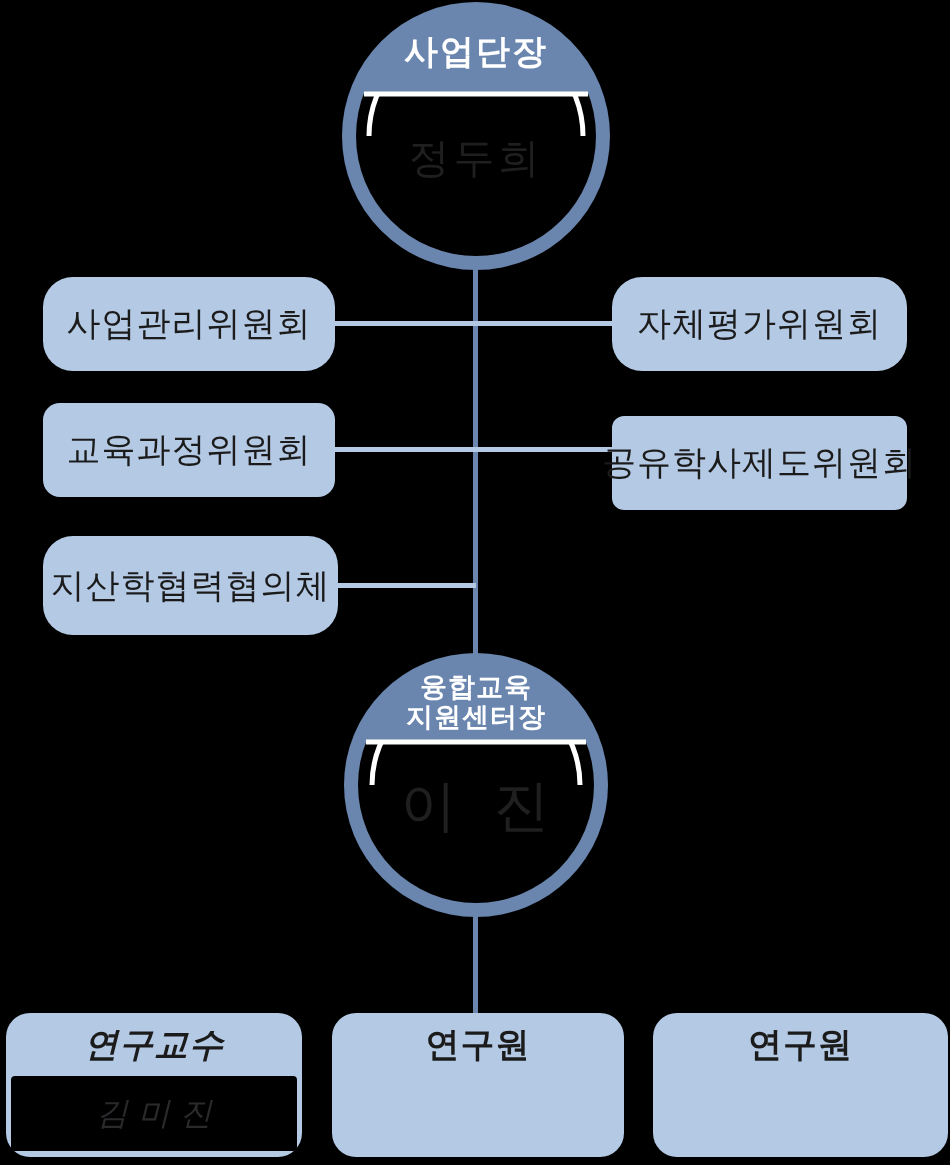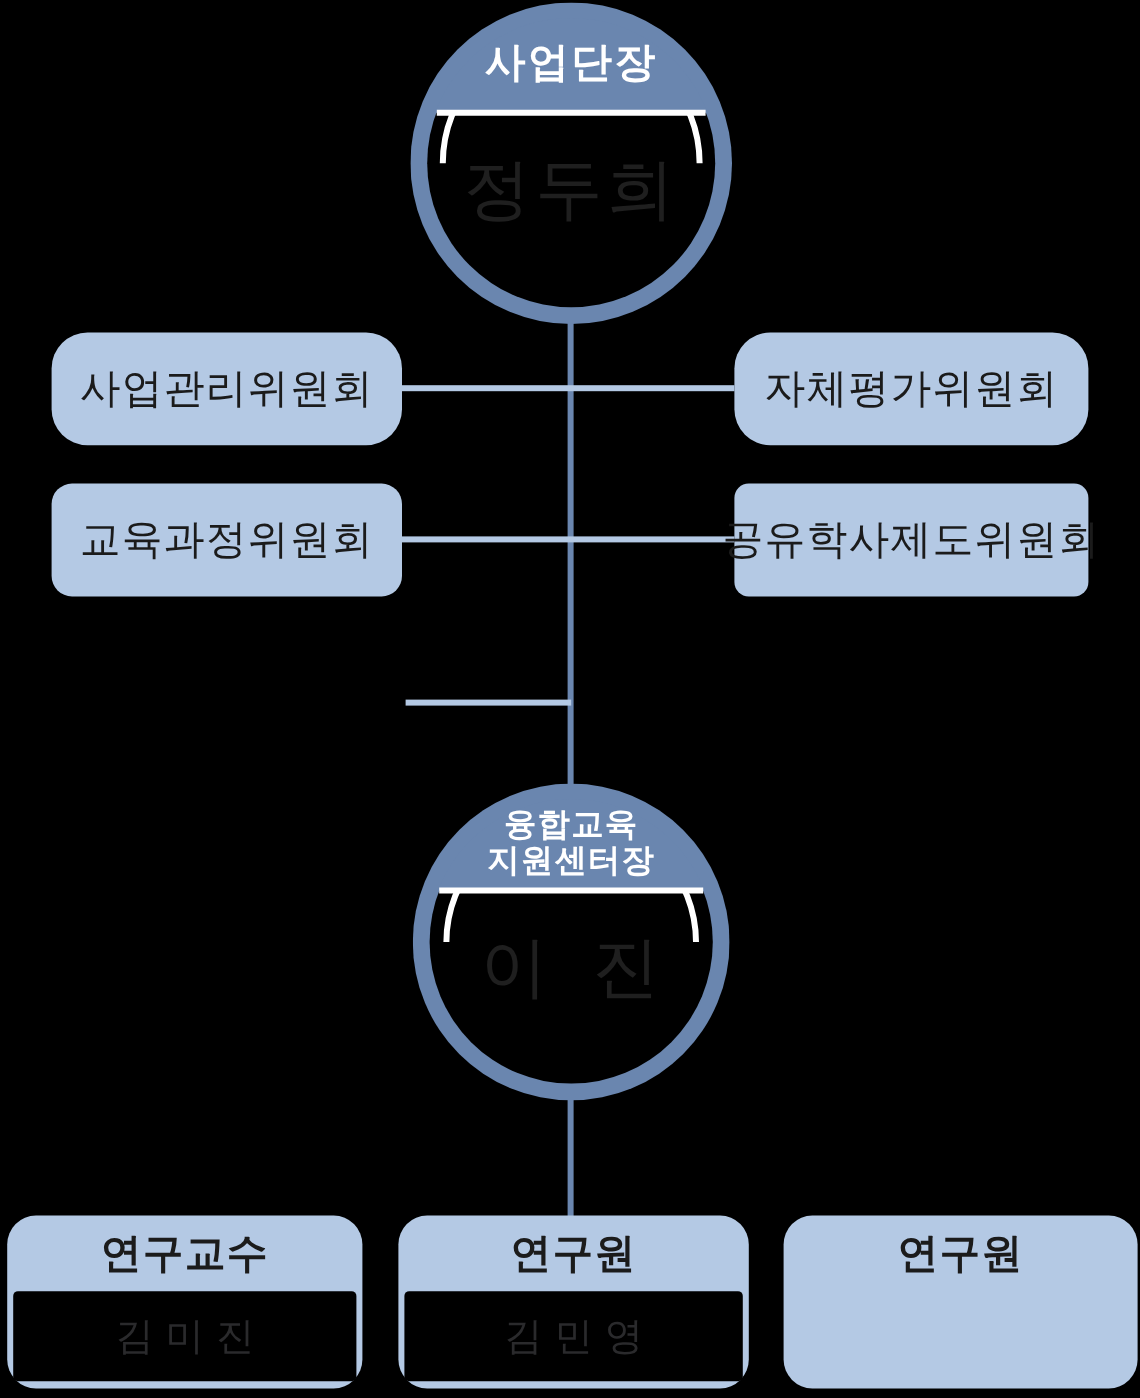--- a/index.html
+++ b/index.html
@@ -28,37 +28,37 @@
     position:absolute;left:30px;right:30px;display:flex;flex-direction:column;
     align-items:center;justify-content:center;color:var(--white);
     font-weight:700;text-align:center;
   }
   #director-node .band-text{top:14px;height:72px;font-size:34px;letter-spacing:2px;}
   #center-head-node .band-text{top:15px;height:68px;font-size:27px;line-height:30px;letter-spacing:1px;}
   .circle-name{
     position:absolute;left:0;right:0;text-align:center;
     color:var(--name-dark);font-weight:500;white-space:pre;
   }
-  #director-node .circle-name{top:128px;font-size:56px;line-height:56px;letter-spacing:4px;}
+  #director-node .circle-name{top:128px;font-size:41px;line-height:56px;letter-spacing:4px;}
   #center-head-node .circle-name{top:125px;font-size:56px;line-height:56px;letter-spacing:2px;}
   
   .pill{
     position:absolute;z-index:2;background:var(--light-blue);border-radius:30px;
     display:flex;align-items:center;justify-content:center;
     font-size:34px;font-weight:500;color:var(--dark-text);
     letter-spacing:1px;white-space:nowrap;
   }
   #committee-l1{left:43px;top:277px;width:292px;height:94px;}
   #committee-r1{left:612px;top:277px;width:295px;height:94px;}
   #committee-l2{left:43px;top:403px;width:292px;height:94px;border-radius:17px;}
-  #committee-r2{left:612px;top:403px;width:295px;height:94px;border-radius:12px;}
+  #committee-r2{left:612px;top:416px;width:295px;height:94px;border-radius:12px;}
   #committee-l3{left:43px;top:536px;width:295px;height:99px;}
   
   .card{position:absolute;z-index:2;background:var(--light-blue);border-radius:24px;}
-  #staff-card-1{left:6px;top:1013px;width:296px;height:144px;}
+  #staff-card-1{left:6px;top:1013px;width:296px;height:144px;font-style:italic;}
   #staff-card-2{left:332px;top:1013px;width:292px;height:144px;}
   #staff-card-3{left:653px;top:1013px;width:295px;height:144px;}
   .card-role{
     height:63px;display:flex;align-items:center;justify-content:center;
     font-size:34px;font-weight:700;color:var(--dark-text);letter-spacing:1px;
   }
   .card-name{
     position:absolute;left:5px;right:5px;top:63px;bottom:6px;
     background:var(--background);border-radius:4px;
     display:flex;align-items:center;justify-content:center;
@@ -97,20 +97,23 @@
     <span>자체평가위원회</span>
   </div>
 
   <div class="pill" id="committee-l2">
     <span>교육과정위원회</span>
   </div>
   <div class="pill" id="committee-r2">
     <span>공유학사제도위원회</span>
   </div>
 
+  <div class="pill" id="committee-l3">
+    <span>지산학협력협의체</span>
+  </div>
 
   <div class="node" id="center-head-node">
     <svg width="264" height="264" viewBox="0 0 264 264">
       <circle class="f-steel" cx="132" cy="132" r="132"></circle>
       <circle class="f-bg" cx="132" cy="132" r="118"></circle>
       <path class="s-white" d="M 28 132 A 104 104 0 1 1 236 132"></path>
       <path class="f-steel" d="M 21 89 A 119 119 0 0 1 243 89 Z"></path>
       <line class="s-white" x1="22" y1="89" x2="242" y2="89"></line>
     </svg>
     <div class="band-text">
@@ -119,19 +122,18 @@
     </div>
     <div class="circle-name">이  진</div>
   </div>
 
   <div class="card" id="staff-card-1">
     <div class="card-role">연구교수</div>
     <div class="card-name">김미진</div>
   </div>
   <div class="card" id="staff-card-2">
     <div class="card-role">연구원</div>
-    <div class="card-name">김민영</div>
   </div>
   <div class="card" id="staff-card-3">
     <div class="card-role">연구원</div>
   </div>
 
 </div>
 
 </body></html>

